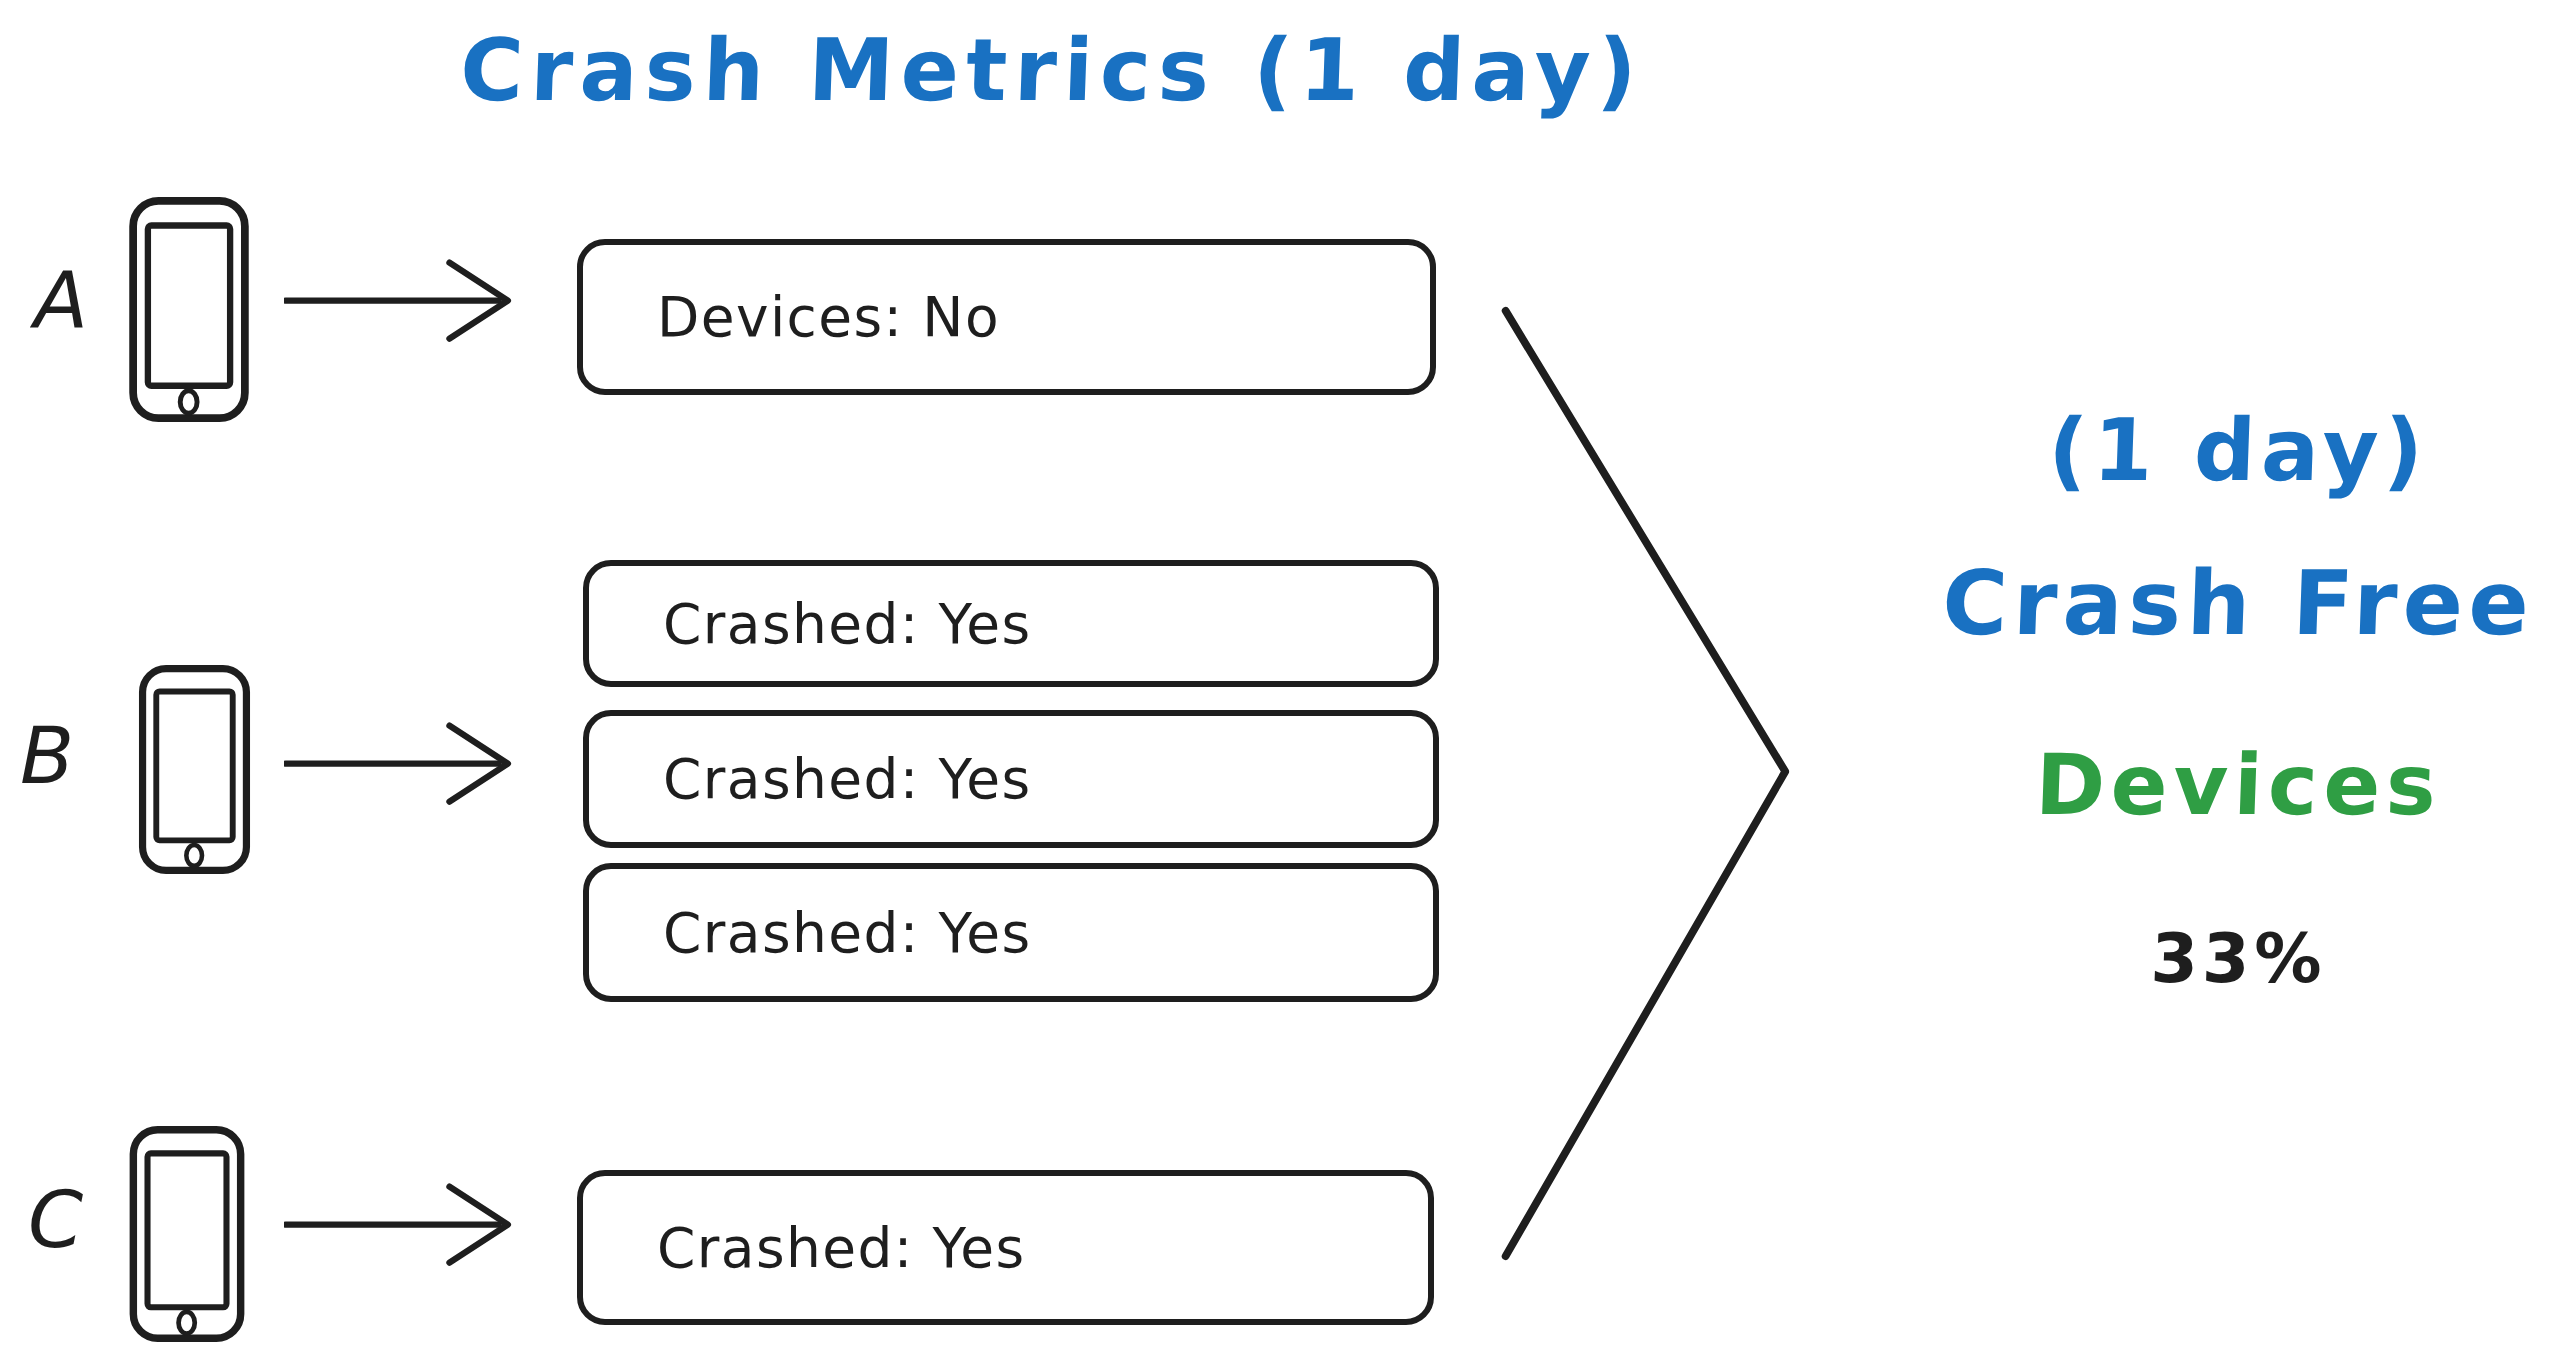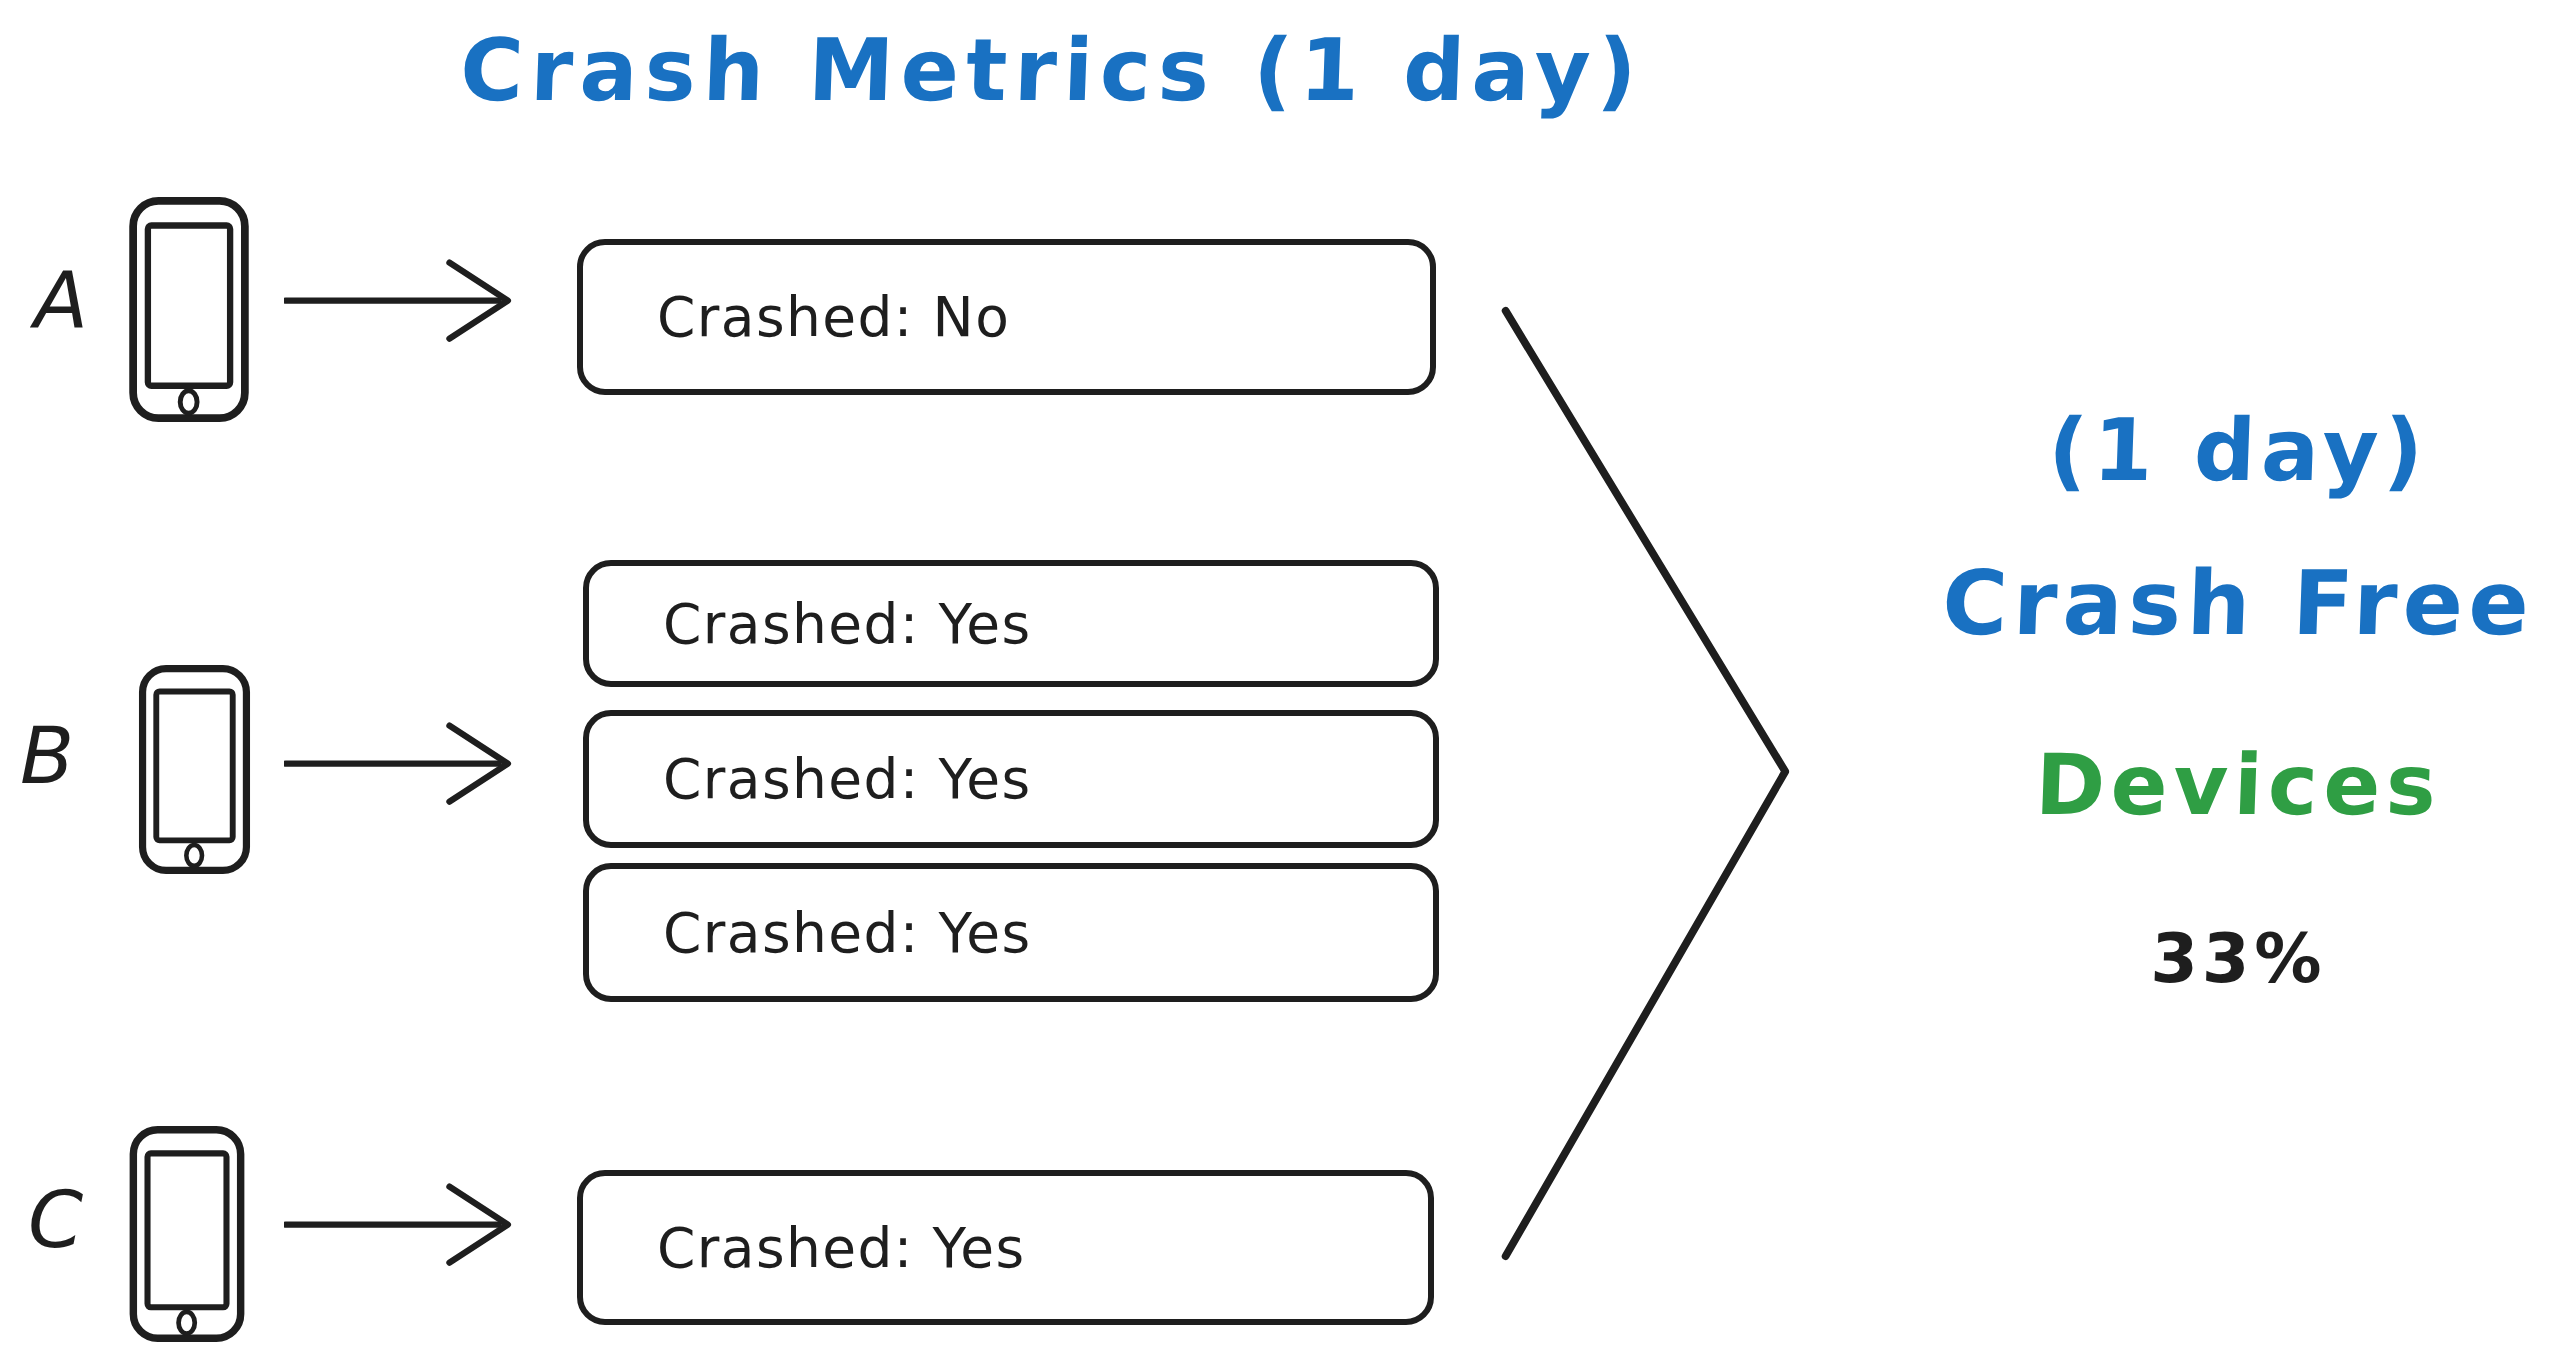--- a/index.html
+++ b/index.html
@@ -65,21 +65,21 @@
     <rect x="28" y="42" width="117" height="228" rx="5" fill="none" stroke="#1e1e1e" stroke-width="9"></rect>
     <ellipse cx="86" cy="293" rx="12" ry="16" fill="none" stroke="#1e1e1e" stroke-width="7"></ellipse>
   </svg>
 
   <svg class="abs" style="left:284px; top:250px;" width="236" height="102" viewBox="0 0 335 145">
     <path d="M2 72 L305 72" stroke="#1e1e1e" stroke-width="9" stroke-linecap="round" fill="none"></path>
     <path d="M235 18 L318 72 L235 126" stroke="#1e1e1e" stroke-width="9" stroke-linecap="round" stroke-linejoin="round" fill="none"></path>
   </svg>
 
   <div class="abs session-box" style="left:577px; top:239px; width:859px; height:156px;">
-    <div class="session-text">Crashed: No</div>
+    <div class="session-text">Devices: No</div>
   </div>
 
   <div class="abs device-label" style="left:20px; top:710px;">B</div>
 
   <svg class="abs" style="left:132px; top:664px;" width="125" height="211" viewBox="0 0 173 323">
     <rect x="7" y="7" width="159" height="309" rx="36" fill="none" stroke="#1e1e1e" stroke-width="11"></rect>
     <rect x="28" y="42" width="117" height="228" rx="5" fill="none" stroke="#1e1e1e" stroke-width="9"></rect>
     <ellipse cx="86" cy="293" rx="12" ry="16" fill="none" stroke="#1e1e1e" stroke-width="7"></ellipse>
   </svg>
 

